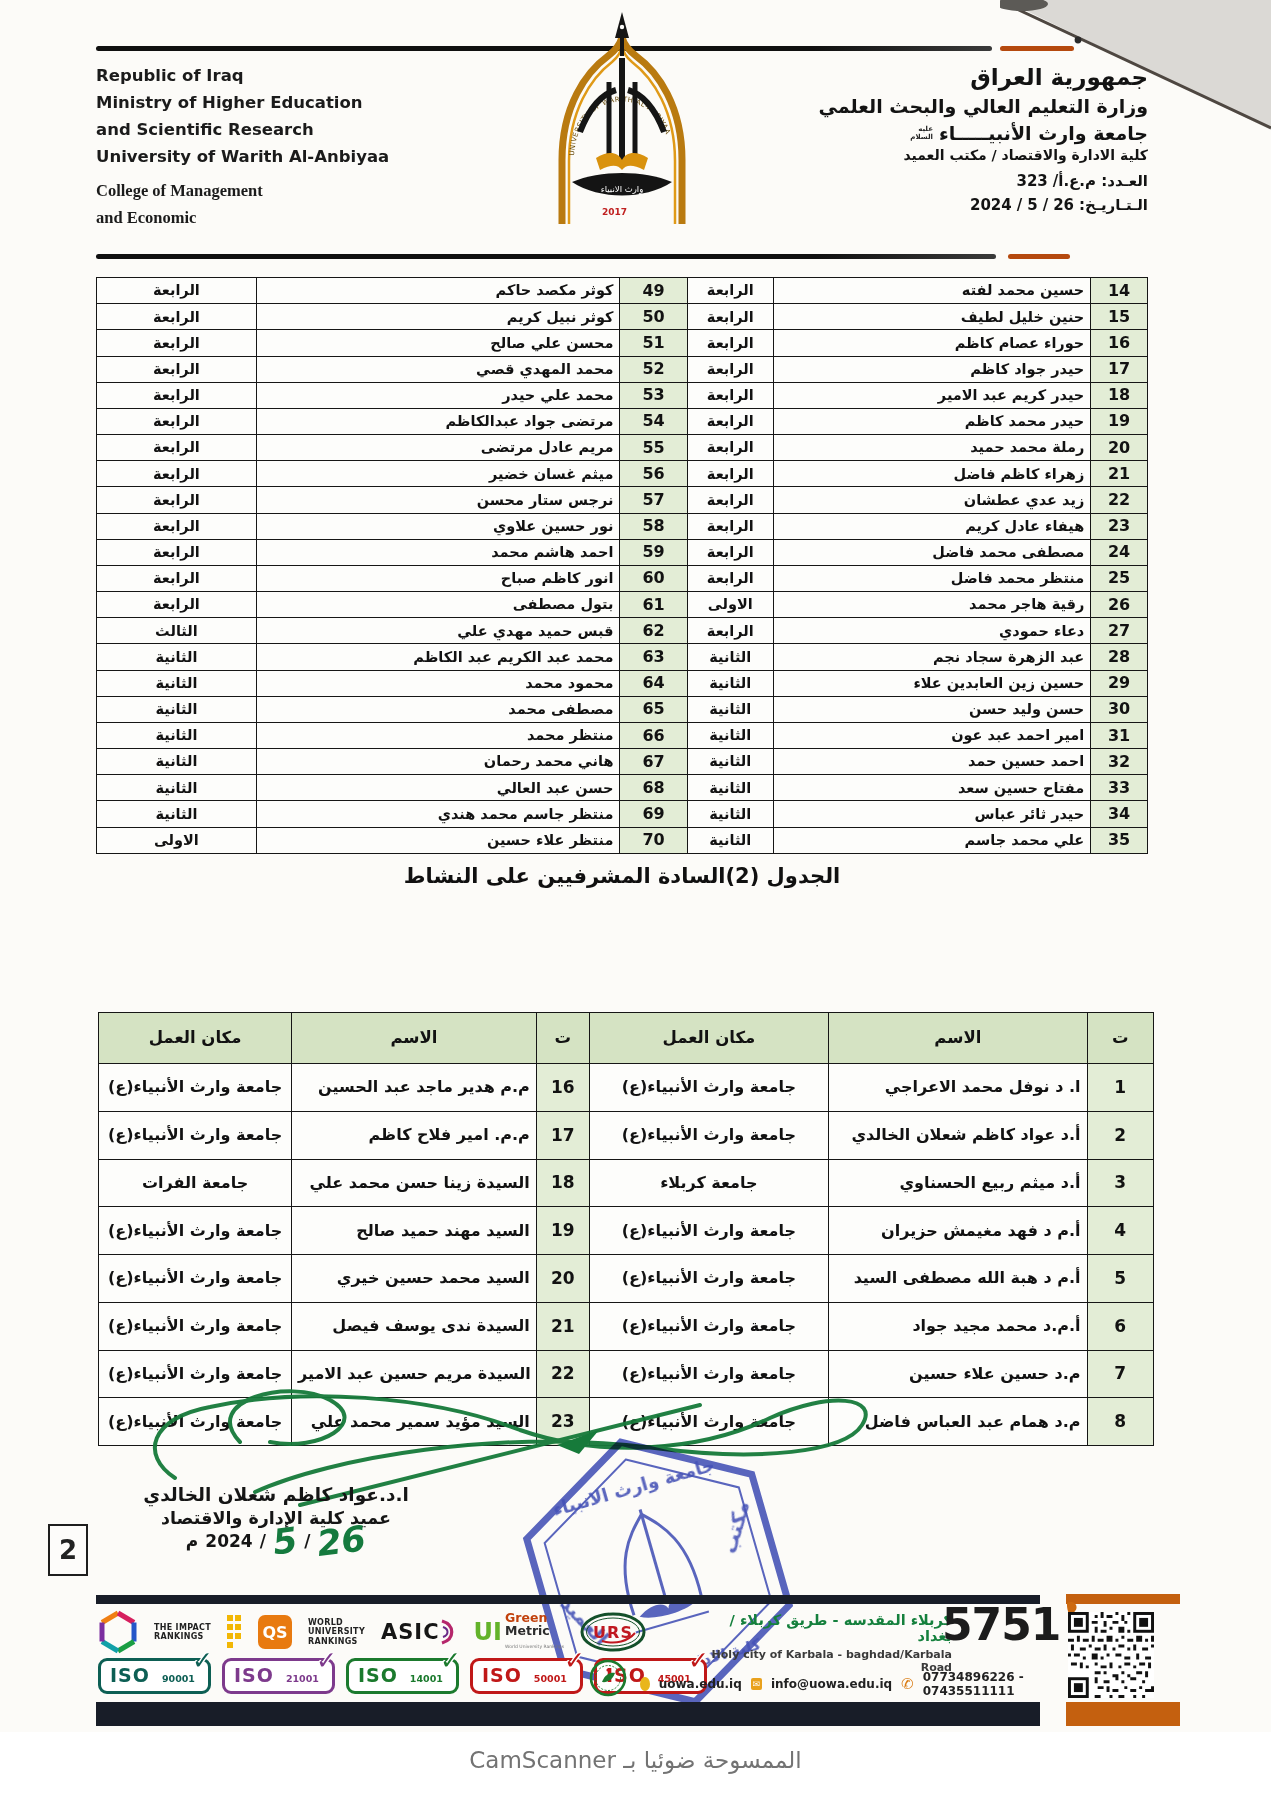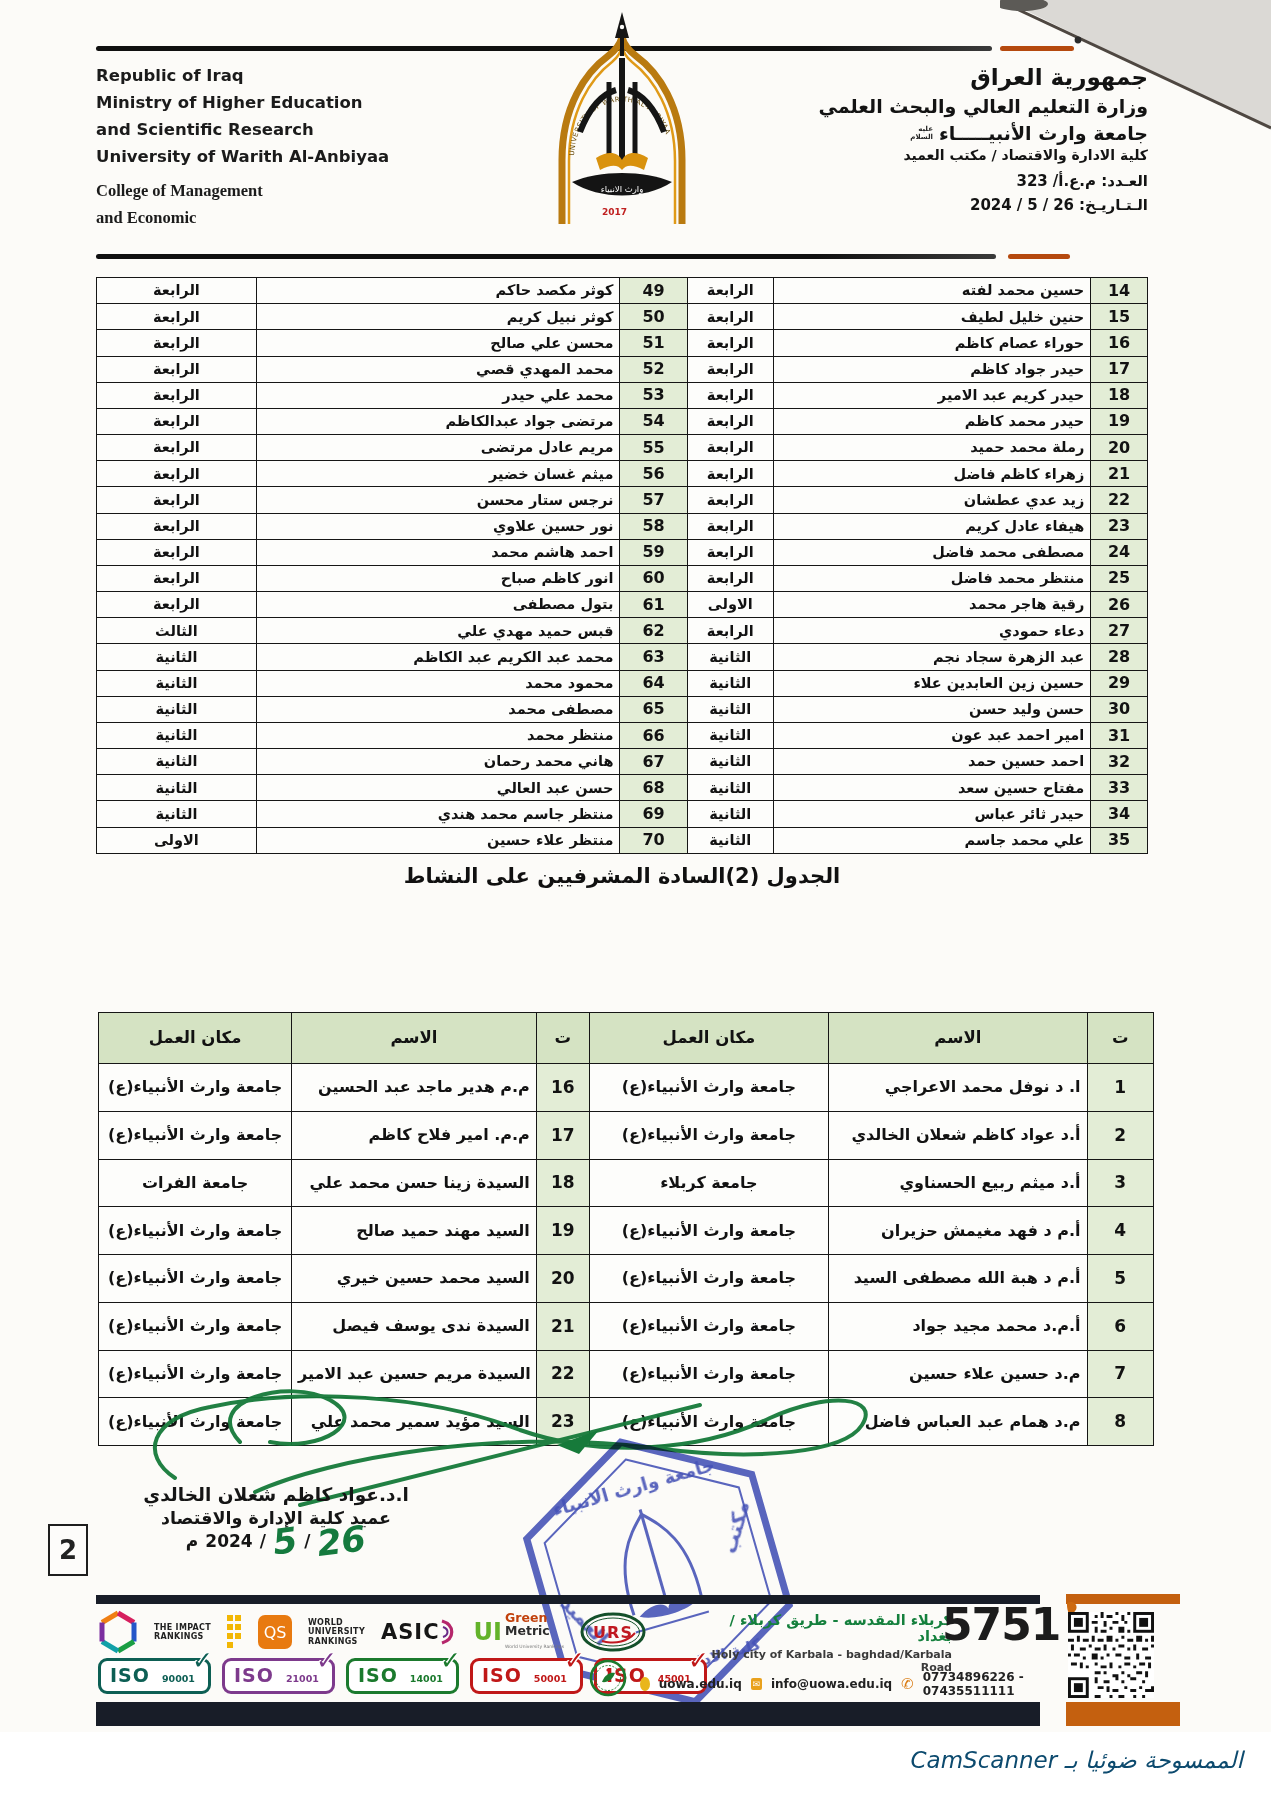--- a/index.html
+++ b/index.html
@@ -55,21 +55,21 @@
   
   .stamp{position:absolute;left:508px;top:1412px;mix-blend-mode:multiply;opacity:.9;}
   .stamp text{font-weight:700;fill:#2e3db3;}
 
   
   .bar-navy{position:absolute;background:#181d28;}
   .bar-orange{position:absolute;background:#c4600f;}
   .logos-row{position:absolute;left:98px;top:1608px;height:48px;display:flex;align-items:center;gap:16px;}
   .lg-label{font-size:8px;font-weight:800;line-height:9.5px;color:#222;letter-spacing:.3px;}
   .qs-box{width:34px;height:34px;border-radius:7px;background:#e87a10;color:#fff;display:flex;align-items:center;
-      justify-content:center;font-size:16px;font-weight:400;}
+      justify-content:center;font-size:16px;font-weight:700;}
   .asic{font-size:21px;font-weight:800;color:#161616;letter-spacing:1px;display:flex;align-items:center;}
   .ui-wrap{display:flex;align-items:center;gap:3px;}
   .ui-big{font-size:24px;font-weight:800;color:#63b32a;}
   .ui-col{line-height:12px;}
   .ui-g{color:#c2410c;font-weight:800;font-size:12.5px;}
   .ui-m{color:#2c2c2c;font-weight:800;font-size:12.5px;}
   .ui-sub{font-size:4.5px;color:#777;}
   .iso-row{position:absolute;left:98px;top:1658px;display:flex;align-items:center;gap:11px;}
   .iso{position:relative;display:inline-flex;align-items:baseline;gap:12px;border:3px solid var(--c,#333);
       border-radius:9px;padding:3px 13px 5px 9px;color:var(--c,#333);background:#fff;}
@@ -83,22 +83,22 @@
   .bignum{position:absolute;left:942px;top:1600px;display:flex;align-items:flex-start;gap:2px;}
   .bignum .n{font-size:44px;font-weight:800;color:#1c1c1c;letter-spacing:-1px;line-height:50px;}
   .contact{position:absolute;left:640px;top:1670px;width:420px;display:flex;justify-content:center;
       align-items:center;gap:9px;font-size:12px;font-weight:700;color:#222;}
   .dot-globe{width:14px;height:14px;border-radius:50%;background:#e9b61c;display:inline-block;}
   .env{width:16px;height:12px;border-radius:2px;background:#e9a11c;color:#fff;font-size:9px;line-height:12px;
       text-align:center;display:inline-block;}
   .ph-glyph{color:#d97b12;font-size:15px;}
   .qr{position:absolute;left:1068px;top:1612px;width:86px;height:86px;background:#fff;}
 
-  .camscan{position:absolute;left:0;top:1740px;width:1243px;direction:rtl;text-align:right;font-size:23px;
-      color:#0c4a6e;background:#fff;height:60px;line-height:40px;padding-left:28px;box-sizing:border-box;font-style:italic;}
+  .camscan{position:absolute;left:0;top:1740px;width:1243px;direction:rtl;text-align:center;font-size:23px;
+      color:#737373;background:#fff;height:60px;line-height:40px;padding-left:28px;box-sizing:border-box;}
   .camscan .inner{display:inline-block;direction:rtl;}
   .white-strip{position:absolute;left:0;top:1732px;width:1271px;height:68px;background:#fff;}
 </style>
 </head>
 <body>
 
 <div class="page">
 
   <svg class="corner-svg" width="271" height="140" viewBox="0 0 271 140">
     <polygon points="4,0 271,0 271,130" fill="#dbd9d5"></polygon>

